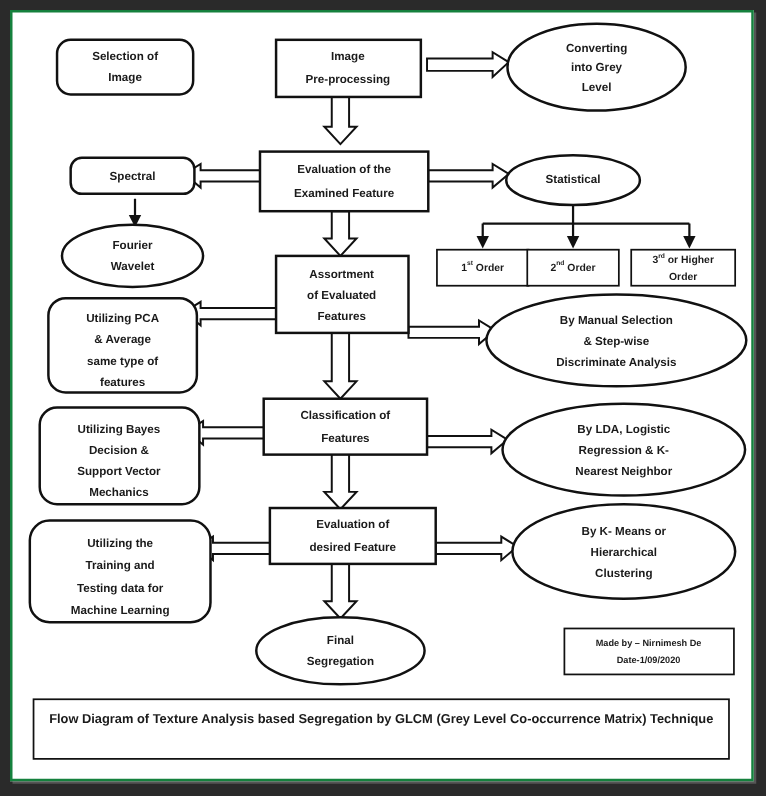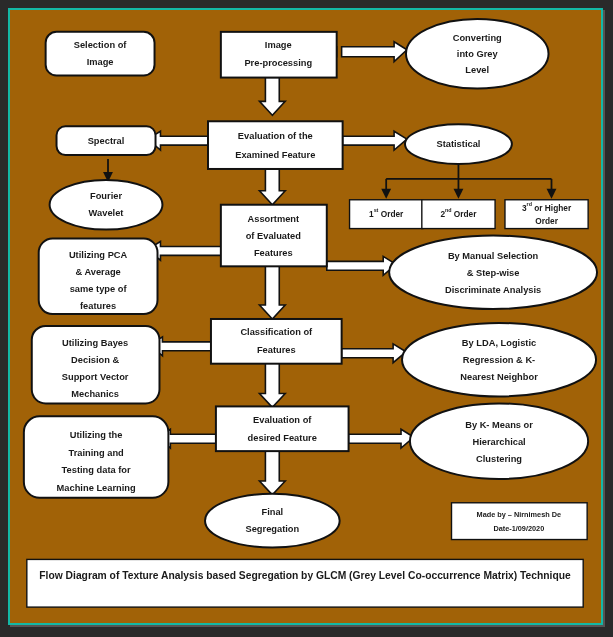--- a/index.html
+++ b/index.html
@@ -18,22 +18,22 @@
     width: 613px;
     height: 637px;
     background: #2a2a2a;
     box-sizing: border-box;
     padding: 8px 10px 12px 8px;
   }
   #canvas-wrap {
     position: relative;
     width: 100%;
     height: 100%;
-    background: #a16207;
-    border: 2px solid #14b8a6;
+    background: #ffffff;
+    border: 2px solid #15803d;
     box-sizing: border-box;
     box-shadow: 2px 2px 0 #555;
   }
   svg#flow {
     display: block;
     width: 100%;
     height: 100%;
   }
   .nodeText {
     font-family: "Liberation Sans", sans-serif;

